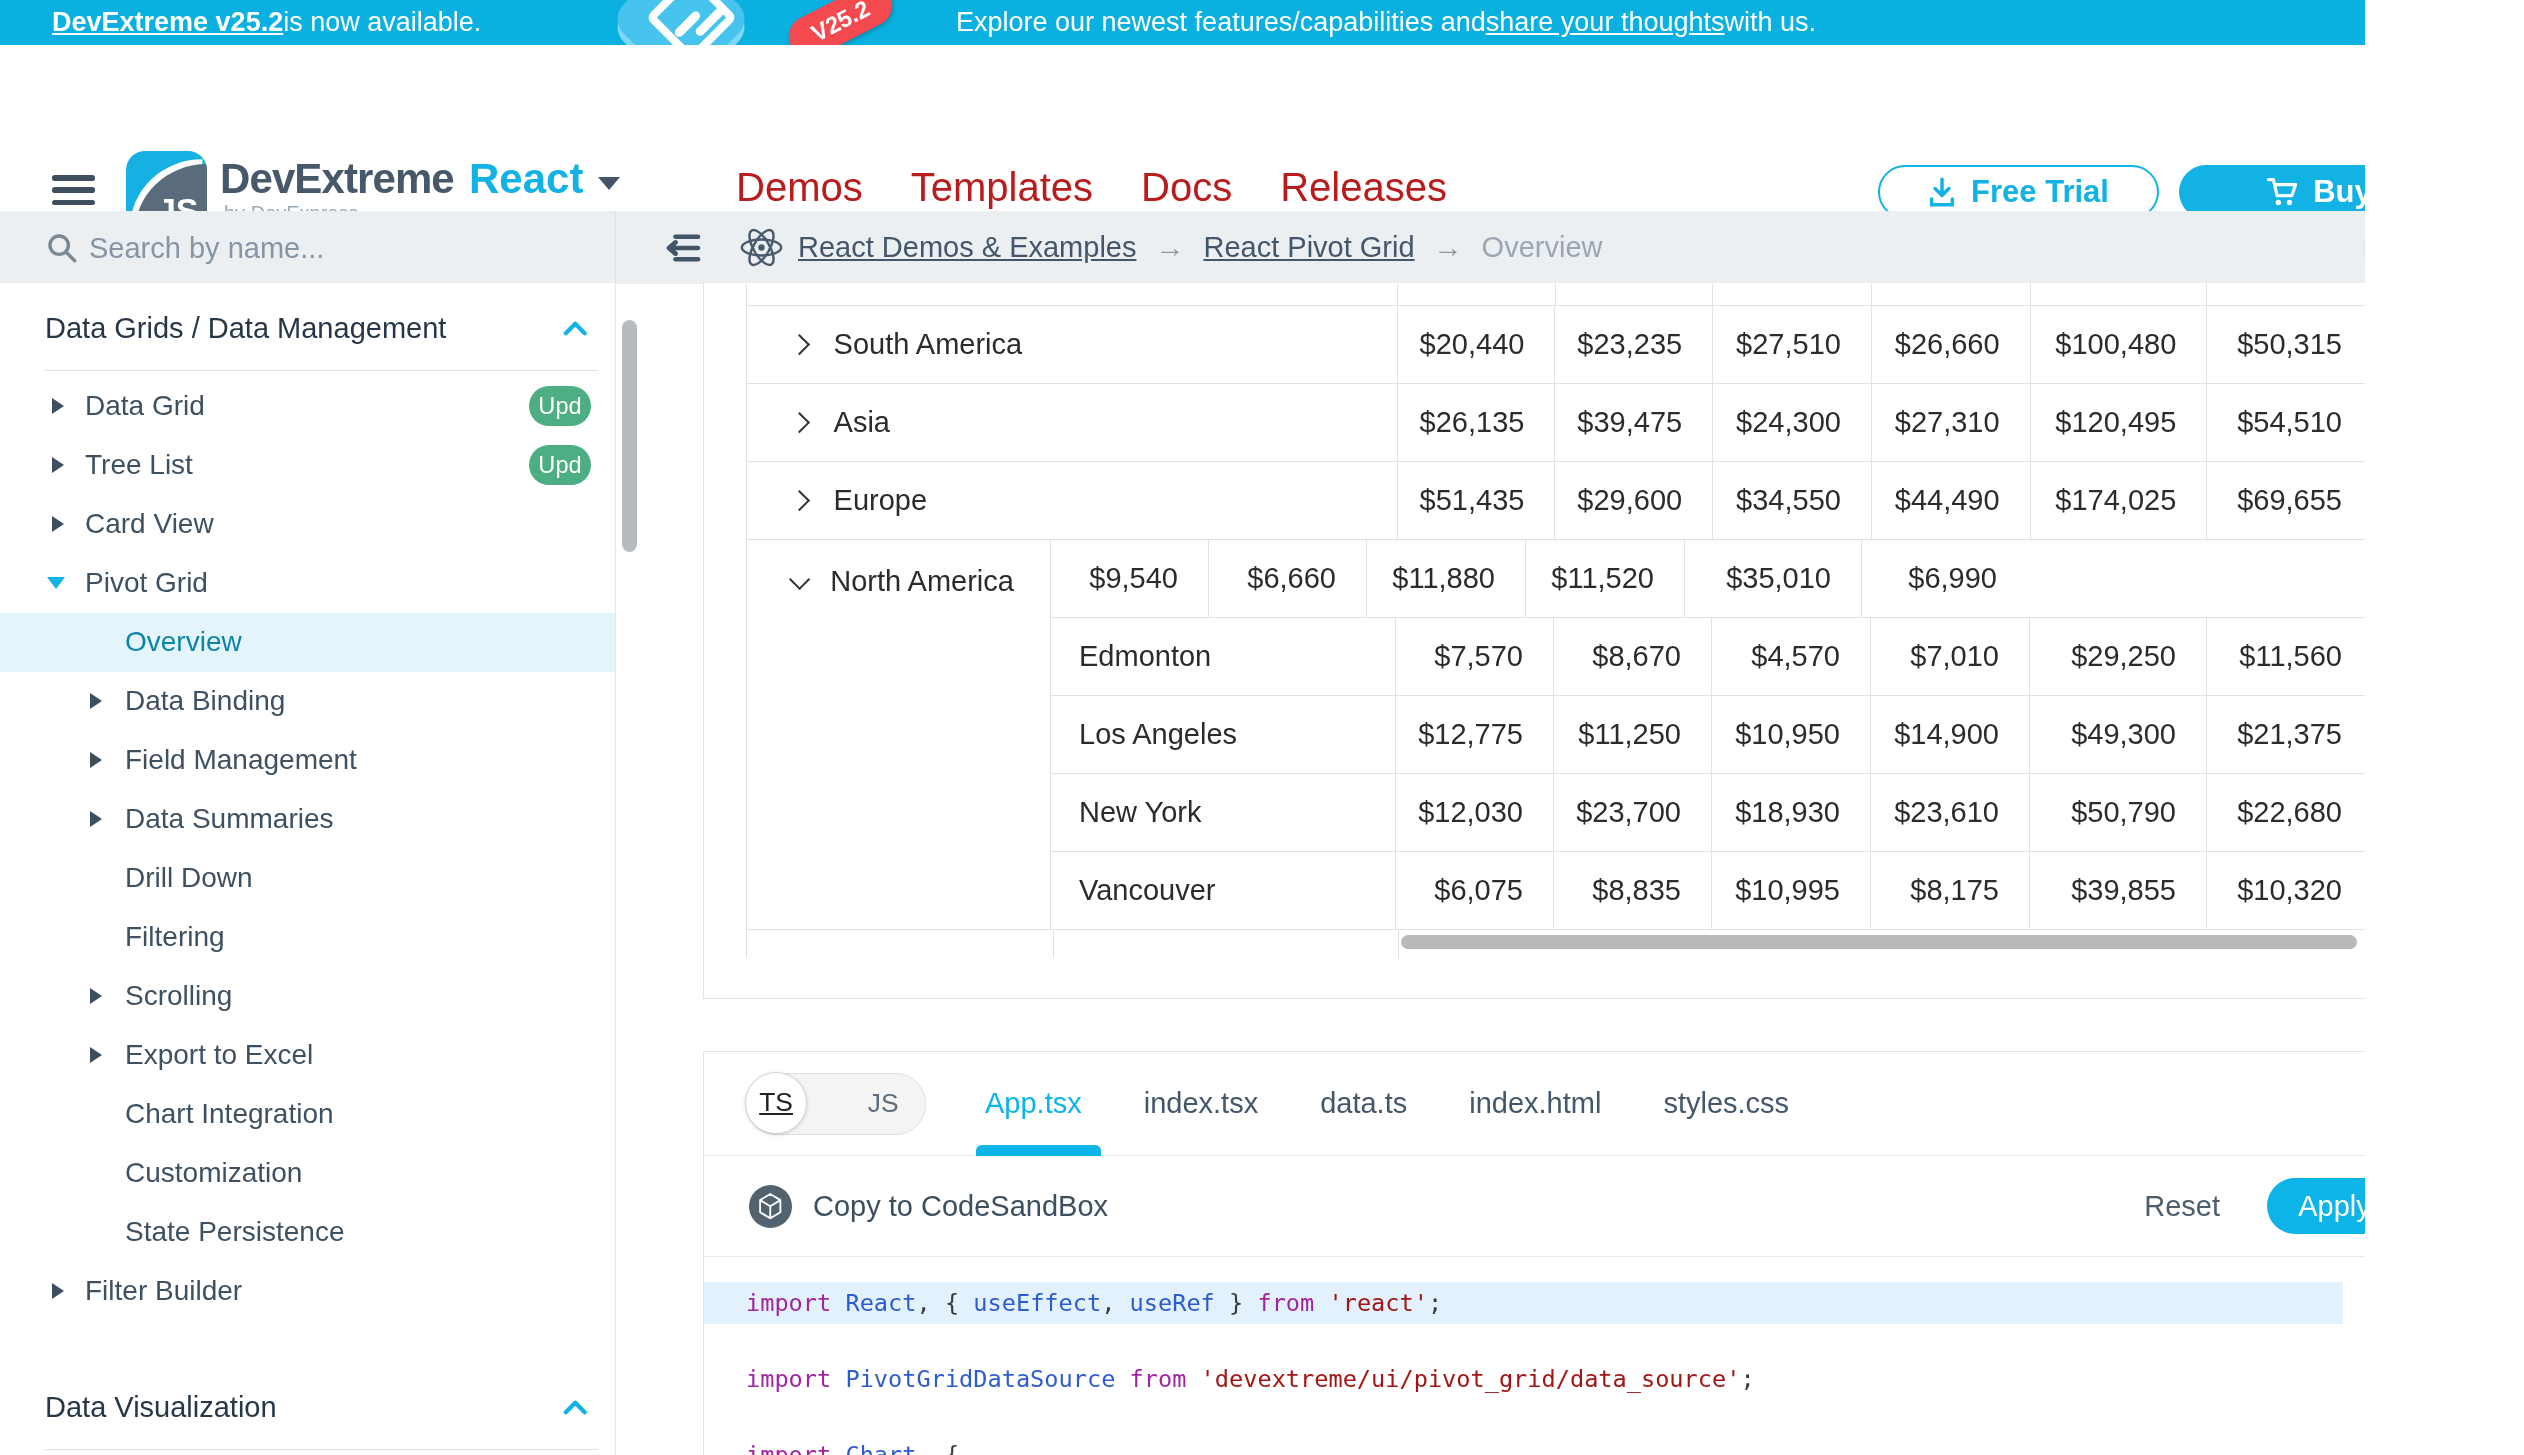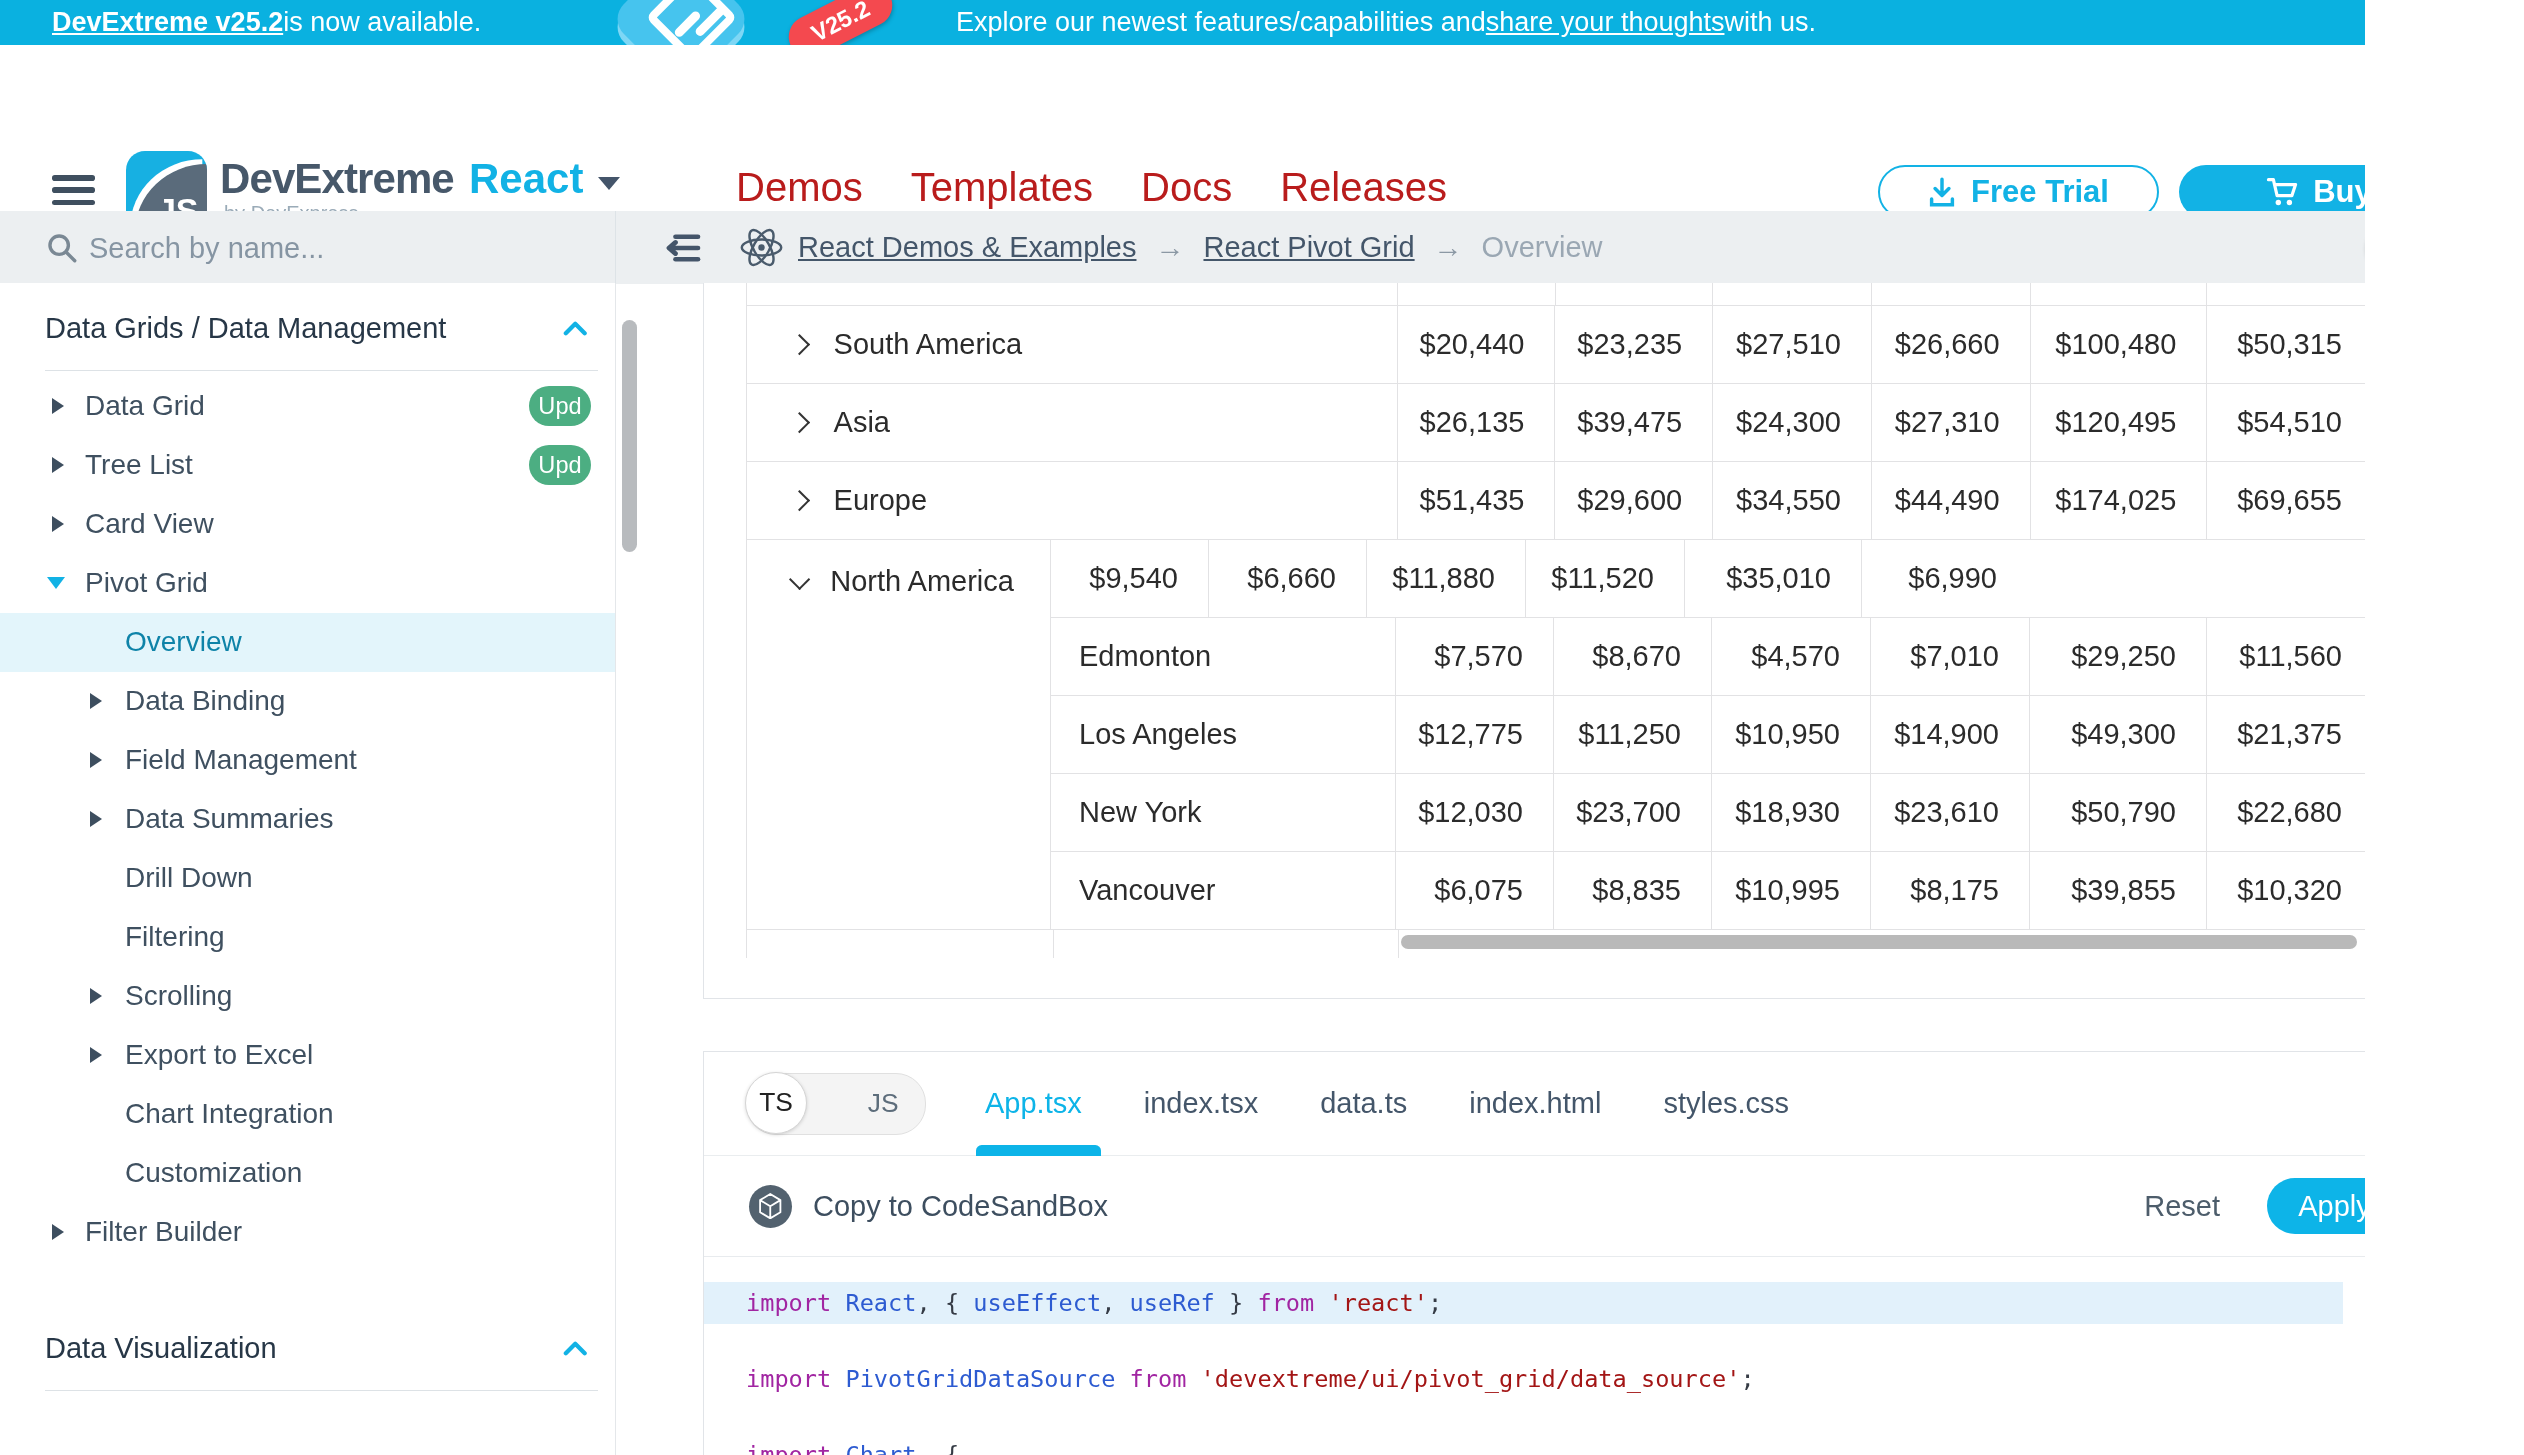--- a/index.html
+++ b/index.html
@@ -85,21 +85,21 @@
   .w6{width:165px;border-right:none !important;}
   .chev{display:inline-block;width:13.2px;height:13.2px;border-right:2.8px solid #333;border-bottom:2.8px solid #333;}
   .chev.right{transform:rotate(-45deg);}
   .chev.down{transform:rotate(45deg);margin-top:-5.7px;}
   #hscroll{position:absolute;left:697px;top:652px;width:956px;height:14px;border-radius:7.6px;background:#B9B9B9;cursor:pointer;}
 
   
   #code-card{left:703px;top:1051px;width:1716px;height:453px;background:#fff;border:0.9px solid #E1E4E8;box-sizing:border-box;}
   #tabbar{position:absolute;left:0;top:0;width:100%;height:104px;border-bottom:0.9px solid #EAEDEF;display:flex;align-items:center;box-sizing:border-box;}
   #lang-toggle{margin-left:42px;width:178px;height:60px;background:#F4F4F4;border:0.9px solid #E0E0E0;border-radius:30px;position:relative;cursor:pointer;flex-shrink:0;}
-  #ts-knob{position:absolute;left:-1.9px;top:-1.9px;width:60px;height:60px;border-radius:50%;background:#fff;border:0.9px solid #D5D5D5;box-shadow:0 0.9px 3.8px rgba(0,0,0,.15);display:flex;align-items:center;justify-content:center;font-size:26.4px;color:#222;}
+  #ts-knob{position:absolute;left:-1.9px;top:-1.9px;width:60px;height:60px;border-radius:50%;background:#fff;border:0.9px solid #D5D5D5;box-shadow:0 0.9px 3.8px rgba(0,0,0,.15);display:flex;align-items:center;justify-content:center;font-size:26.4px;color:#222;text-decoration:underline;}
   #js-label{position:absolute;right:26.4px;top:0;height:60px;display:flex;align-items:center;font-size:26.4px;color:#5D6D7B;}
   #code-tabs{display:flex;gap:62px;margin-left:59px;font-size:29px;color:#44566A;}
   #code-tabs .tab{cursor:pointer;}
   #code-tabs .tab.active{color:#0DB4E8;}
   #tab-underline{position:absolute;left:272px;top:93px;width:125px;height:11.3px;background:#0DB4E8;border-radius:5.7px 5.7px 0 0;}
   #sandbox-row{position:absolute;left:0;top:104px;width:100%;height:101px;border-bottom:0.9px solid #E8EBEE;display:flex;align-items:center;box-sizing:border-box;}
   #csb-icon{margin-left:45px;width:43px;height:43px;border-radius:50%;background:#53626F;display:flex;align-items:center;justify-content:center;flex-shrink:0;cursor:pointer;}
   #csb-label{margin-left:21px;font-size:29px;color:#3D4E5F;cursor:pointer;}
   #reset-btn{margin-left:auto;font-size:29px;color:#4D5D6B;cursor:pointer;}
   #apply-btn{margin-left:47px;margin-right:16px;width:135px;height:56px;border-radius:28px;background:#0DB4E8;color:#fff;font-size:29px;display:flex;align-items:center;justify-content:center;cursor:pointer;}
@@ -281,20 +281,23 @@
         </div>
         <div class="s-item lvl2">
           <span class="tri sub"></span>
           <span>Export to Excel</span>
         </div>
         <div class="s-item lvl2">
           <span>Chart Integration</span>
         </div>
         <div class="s-item lvl2">
           <span>Customization</span>
+        </div>
+        <div class="s-item lvl2">
+          <span>State Persistence</span>
         </div>
         <div class="s-item lvl1">
           <span class="tri"></span>
           <span>Filter Builder</span>
         </div>
         <div class="s-header" style="margin-top: 62px;">
           <span>Data Visualization</span>
           <svg width="24.5" height="17" viewBox="0 0 26 18">
             <path d="M3 14 L13 4 L23 14" stroke="#12B2E5" stroke-width="4.5" fill="none" stroke-linecap="round" stroke-linejoin="round"></path>
           </svg>

